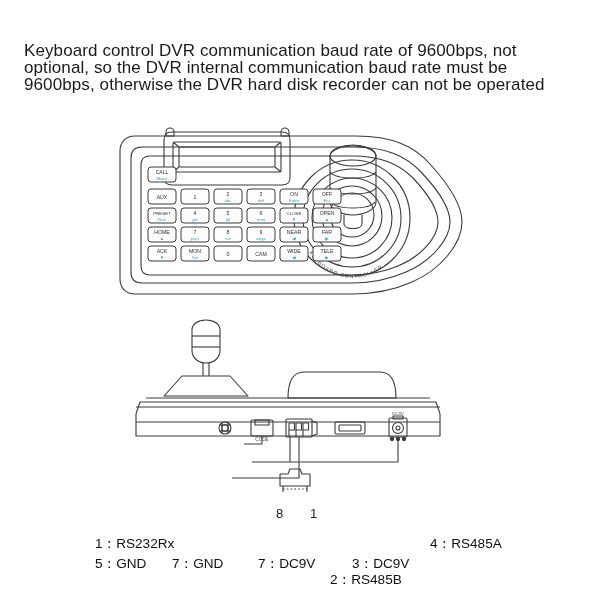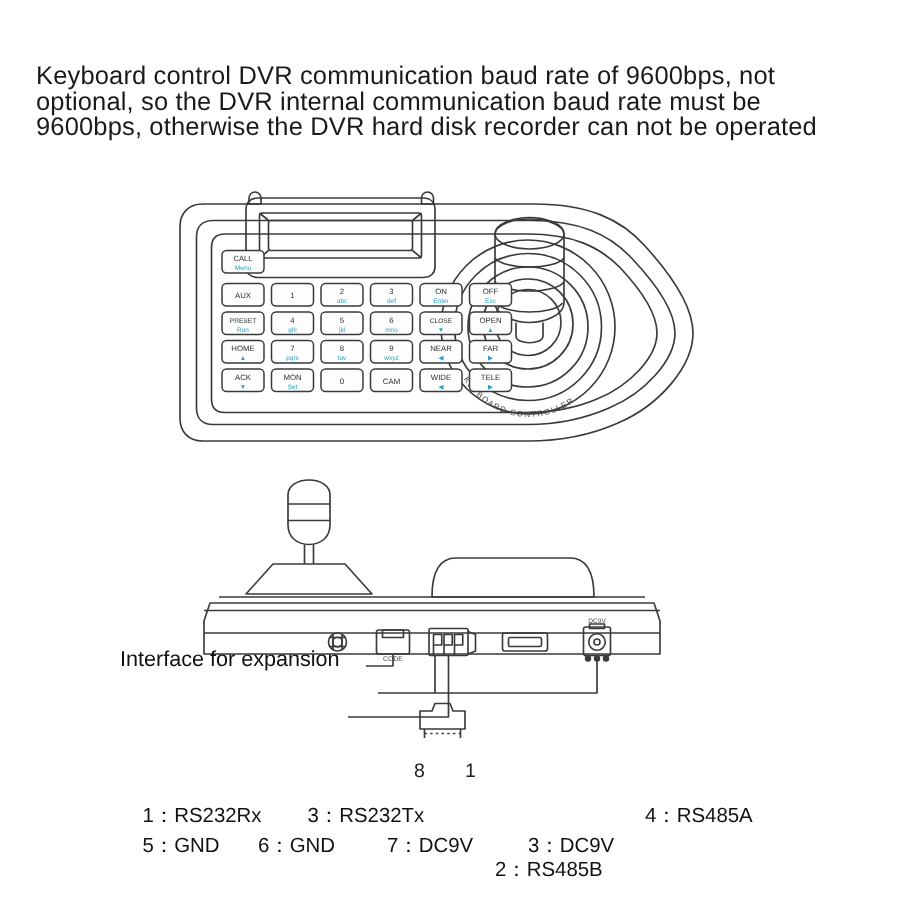--- a/index.html
+++ b/index.html
@@ -412,34 +412,32 @@
                  L 310 168 Z"></path>
         <path d="M 283 171 L 307 171" stroke-dasharray="1.6 2.2"></path>
         <path d="M 283 168 L 283 174"></path>
         <path d="M 307 168 L 307 174"></path>
       </g>
     </g>
   </svg>
 </div>
 
 <div id="callout-block">
-  <div class="callout" id="callout-expansion">Interface for expansion</div>
 </div>
 
 <div id="connector-nums">
   <span id="connector-num-8">8</span>
   <span id="connector-num-1">1</span>
 </div>
 
 <div id="pin-legend">
   <div class="pin-row" id="pin-row-1">
     <span class="pin-item" id="pin-1">1：RS232Rx</span>
-    <span class="pin-item" id="pin-3">3：RS232Tx</span>
     <span class="pin-item" id="pin-2">2：RS485B</span>
     <span class="pin-item" id="pin-4">4：RS485A</span>
   </div>
   <div class="pin-row" id="pin-row-2">
     <span class="pin-item" id="pin-5">5：GND</span>
-    <span class="pin-item" id="pin-6">6：GND</span>
+    <span class="pin-item" id="pin-6">7：GND</span>
     <span class="pin-item" id="pin-7">7：DC9V</span>
     <span class="pin-item" id="pin-8">3：DC9V</span>
   </div>
 </div>
 
 </body></html>

